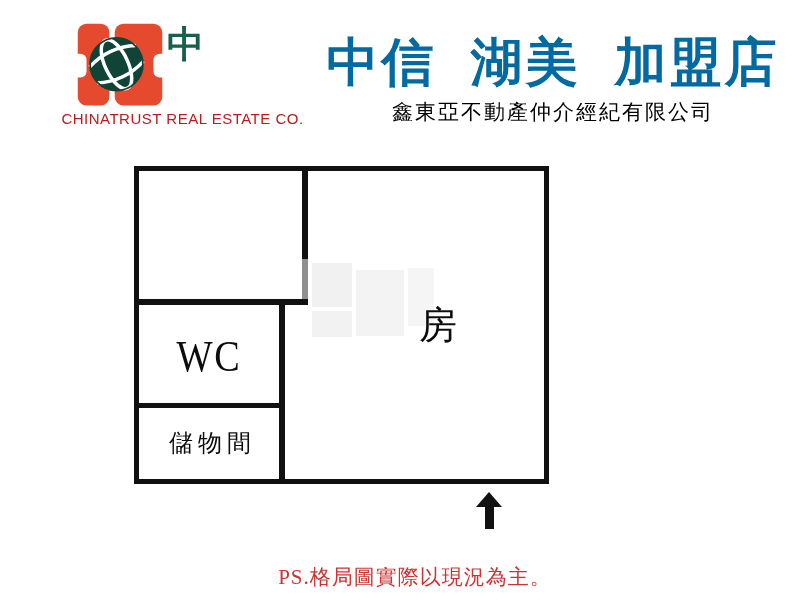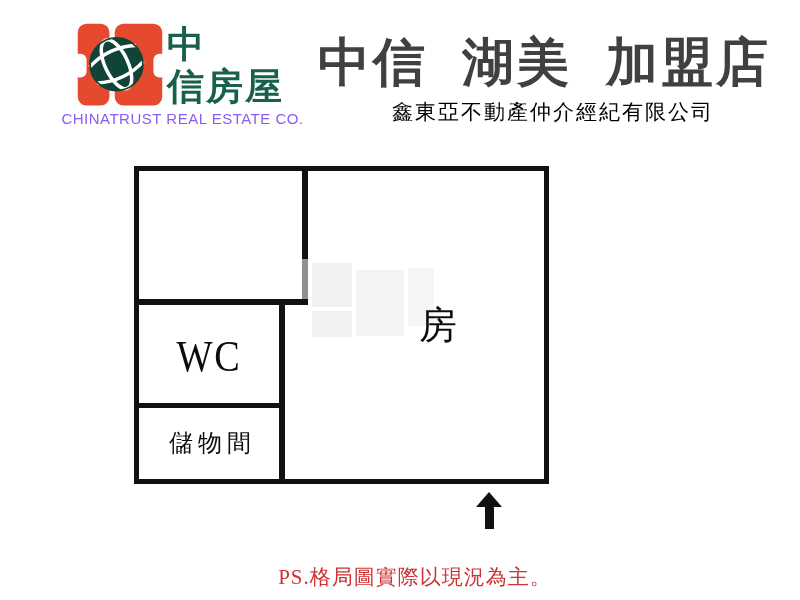--- a/index.html
+++ b/index.html
@@ -9,26 +9,26 @@
   }
   
   .logo-icon{position:absolute;left:76px;top:22px;width:88px;height:88px;}
   .brand-cjk{
     position:absolute;left:167px;top:24px;width:140px;
     color:#17604B;font-family:"DejaVu Sans","Liberation Sans",sans-serif;
     font-weight:bold;line-height:42px;font-size:37px;letter-spacing:2px;
   }
   .company-en{
     position:absolute;left:60px;top:110px;width:245px;text-align:center;
-    color:#8b5cf6;font-family:"Liberation Sans","DejaVu Sans",sans-serif;
+    color:#b91c1c;font-family:"Liberation Sans","DejaVu Sans",sans-serif;
     font-size:15px;letter-spacing:0.5px;white-space:nowrap;
   }
   .store-title{
-    position:absolute;left:318px;top:30px;width:470px;text-align:left;
-    color:#404040;font-size:52px;font-weight:600;line-height:66px;
+    position:absolute;left:318px;top:30px;width:470px;text-align:center;
+    color:#0369a1;font-size:52px;font-weight:600;line-height:66px;
     letter-spacing:3px;word-spacing:18px;white-space:nowrap;
   }
   .store-subtitle{
     position:absolute;left:318px;top:98px;width:470px;text-align:center;
     color:#000000;font-size:21px;letter-spacing:2px;white-space:nowrap;
   }
   
   .plan-outer{
     position:absolute;left:134px;top:166px;width:415px;height:318px;
     box-sizing:border-box;border:5px solid #111;background:#fff;
@@ -76,21 +76,20 @@
       <g stroke="#ffffff" stroke-width="4" fill="none" transform="rotate(-25 46 48)">
         <ellipse cx="46" cy="48" rx="13" ry="30"></ellipse>
         <path d="M17 38 Q46 26 75 38"></path>
         <path d="M17 58 Q46 70 75 58"></path>
       </g>
       <circle cx="46" cy="48" r="30" fill="none" stroke="#0F4436" stroke-width="2"></circle>
     </g>
   </svg>
   <div class="brand-cjk">
     <div>中</div>
-    <div>信房屋</div>
   </div>
   <div class="company-en">CHINATRUST REAL ESTATE CO.</div>
 
   <div class="store-title">中信 湖美 加盟店</div>
   <div class="store-subtitle">鑫東亞不動產仲介經紀有限公司</div>
 
   <div class="plan-outer"></div>
 
   <div class="smudge" style="left:312px;top:263px;width:40px;height:44px;background:#f1f1f1;"></div>
   <div class="smudge" style="left:356px;top:270px;width:48px;height:66px;background:#f3f3f3;"></div>

